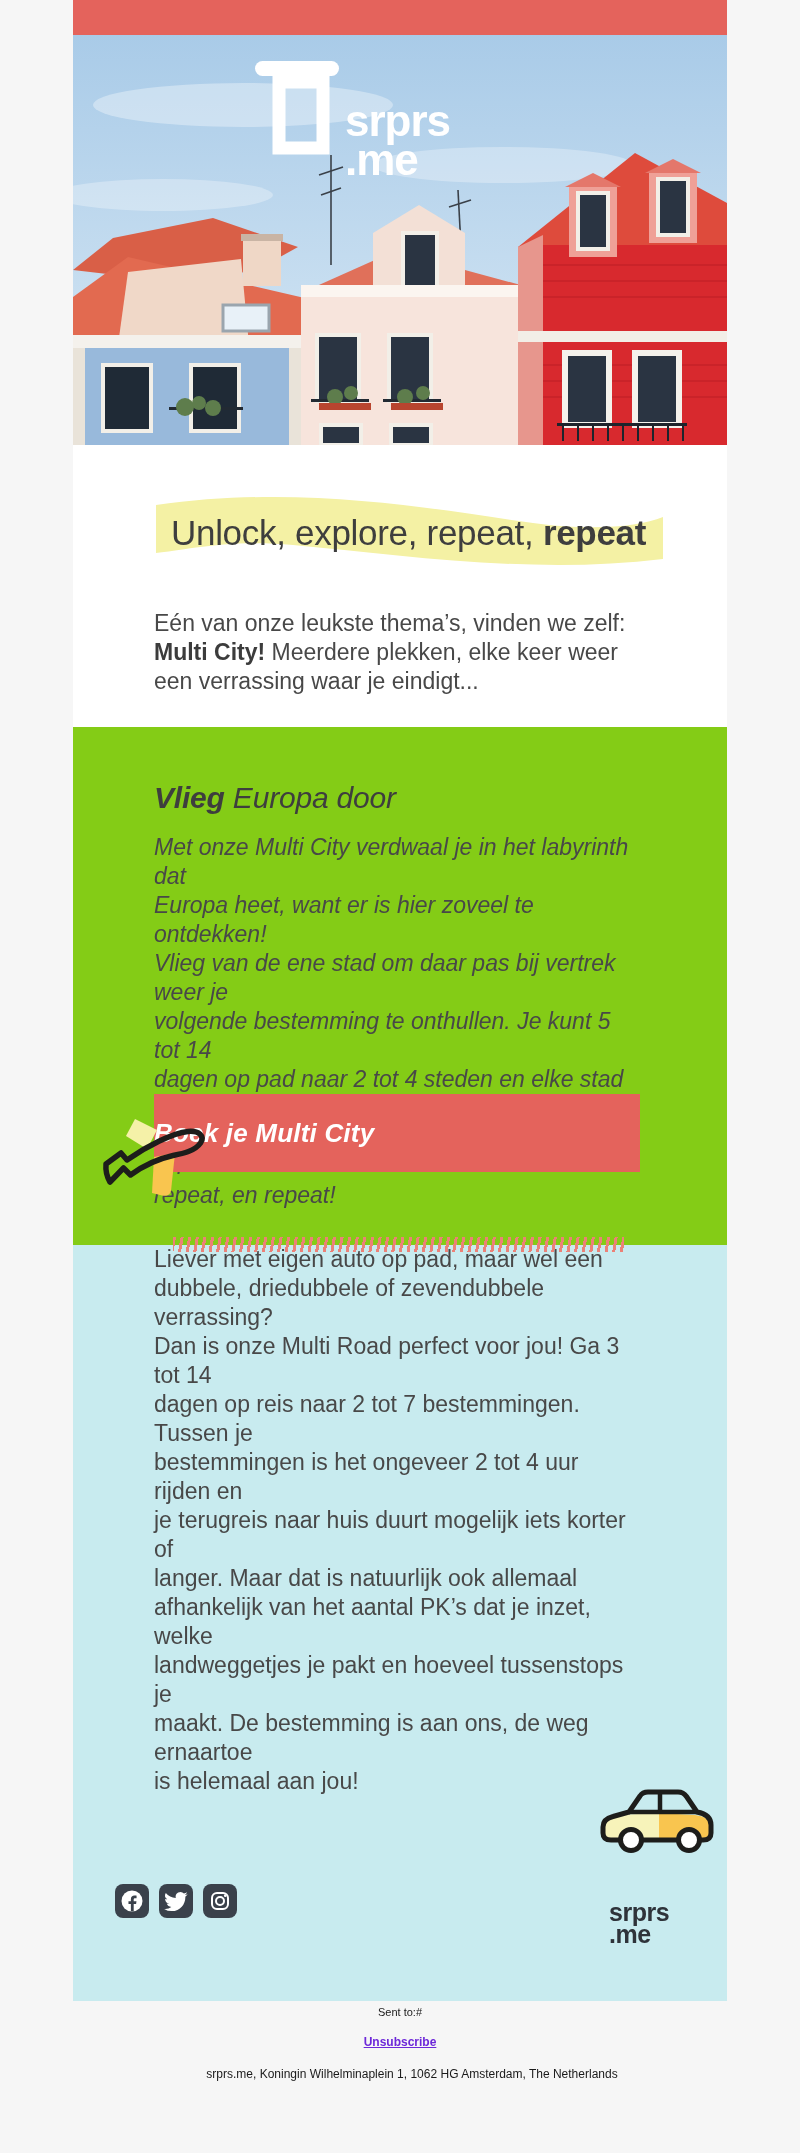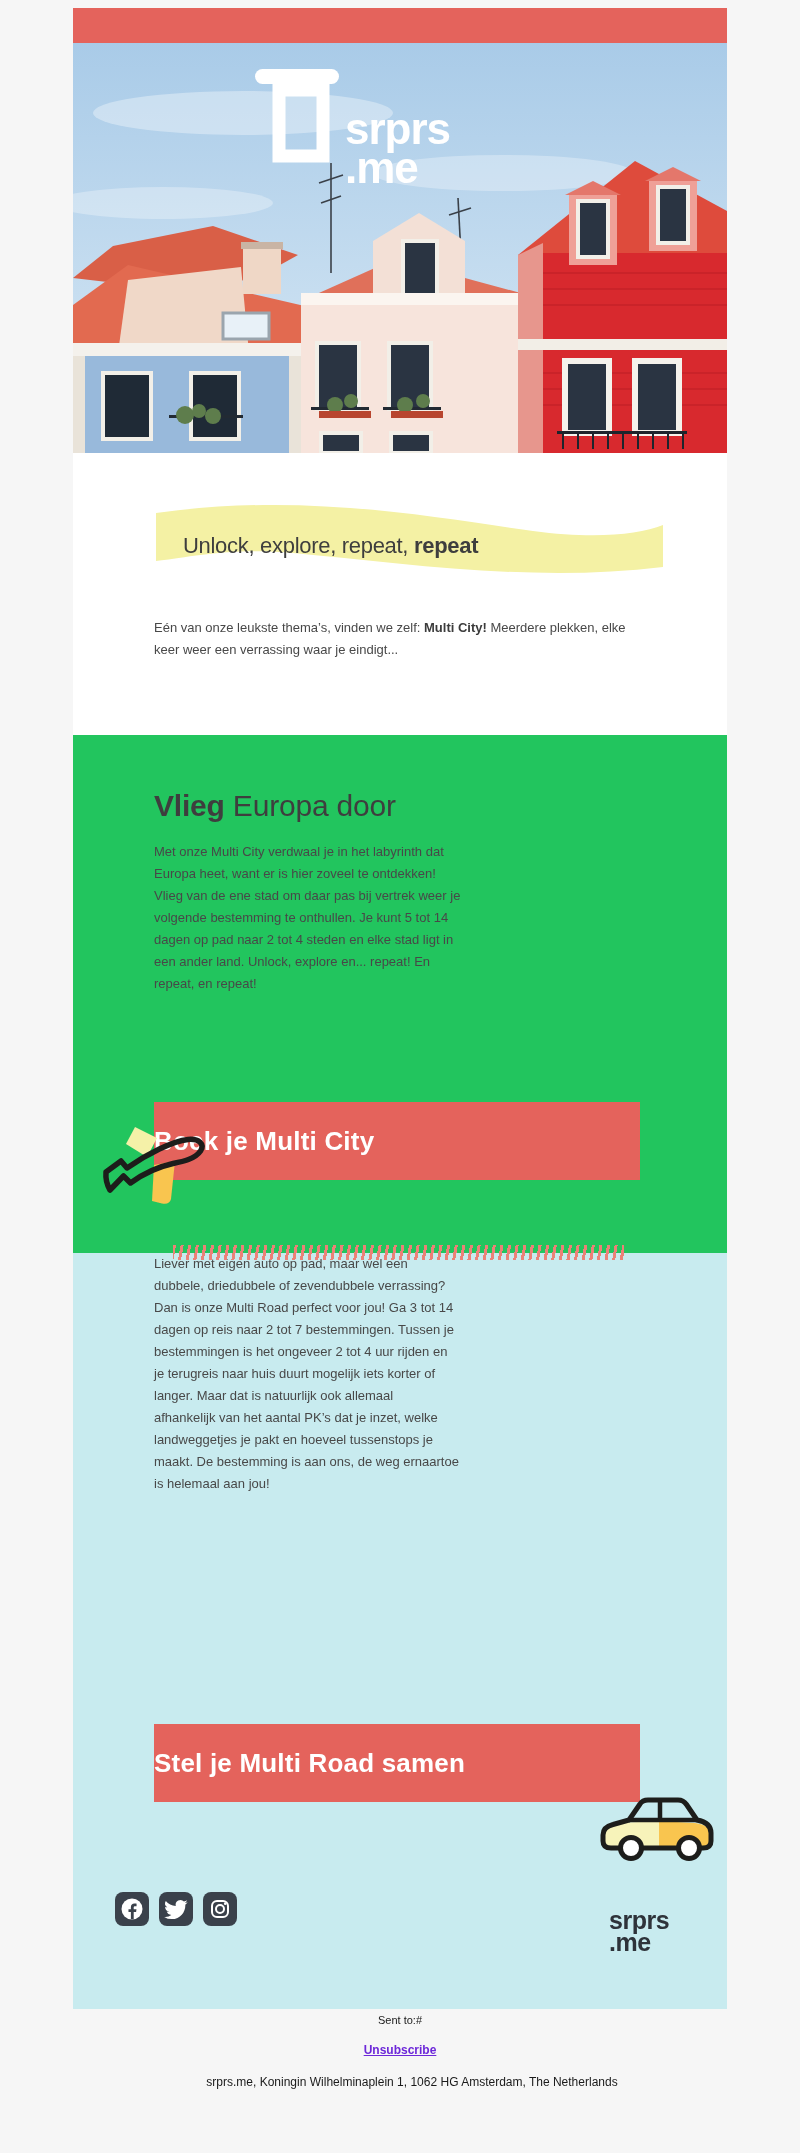--- a/index.html
+++ b/index.html
@@ -1,32 +1,32 @@
 <!DOCTYPE html>
 <html><head>
 <meta charset="utf-8">
 <style>
   html,body{margin:0;padding:0;background:#F6F6F6;}
   body{width:800px;height:2153px;overflow:hidden;font-family:"Liberation Sans",sans-serif;position:relative;}
-  .email{width:654px;margin:0 auto;padding-top:8px;}
+  .email{width:654px;margin:0 auto;}
   .topbar{height:35px;background:#E4635C;}
   .hero{height:410px;position:relative;overflow:hidden;background:#BBD5EC;}
   .hero svg{display:block;}
 
   section{position:relative;}
   .sec-white{background:#FFFFFF;height:282px;}
-  .sec-pink{background:#22c55e;height:518px;}
+  .sec-pink{background:#84cc16;height:518px;font-style:italic;}
   .sec-blue{background:#C8EBEF;height:756px;}
 
   .headline-wrap{position:relative;margin-left:80px;padding-top:44px;height:104px;width:540px;}
   .headline-wrap .hl{position:absolute;left:0;top:44px;}
-  h1{position:relative;margin:16px;padding:20px 0 0 14px;font-size:22px;font-weight:400;color:#3E3E3E;letter-spacing:-0.3px;white-space:nowrap;}
+  h1{position:relative;margin:4px;padding:20px 0 0 14px;font-size:35px;font-weight:400;color:#3E3E3E;letter-spacing:-0.3px;white-space:nowrap;}
   h1 b{font-weight:700;}
 
-  .bodytext{margin:0 0 0 81px;width:478px;font-size:13px;line-height:22px;color:#484848;white-space:pre-line;}
+  .bodytext{margin:0 0 0 81px;width:478px;font-size:23px;line-height:29px;color:#484848;white-space:pre-line;}
   .intro{margin-top:16px;}
   .intro b{color:#3C3C3C;}
 
   h2{margin:0 0 0 81px;padding-top:54px;font-size:30px;font-weight:400;color:#3E3E3E;letter-spacing:-0.2px;}
   h2 b{font-weight:700;}
   .sec-blue h2{padding-top:46px;margin-left:80px;}
   .sec-pink .bodytext{margin-top:18px;}
   .sec-blue .bodytext{}
 
   .cta{position:absolute;left:81px;width:486px;height:78px;background:#E4635C;color:#FFFFFF;
@@ -206,21 +206,20 @@
 dubbele, driedubbele of zevendubbele verrassing?
 Dan is onze Multi Road perfect voor jou! Ga 3 tot 14
 dagen op reis naar 2 tot 7 bestemmingen. Tussen je
 bestemmingen is het ongeveer 2 tot 4 uur rijden en
 je terugreis naar huis duurt mogelijk iets korter of
 langer. Maar dat is natuurlijk ook allemaal
 afhankelijk van het aantal PK’s dat je inzet, welke
 landweggetjes je pakt en hoeveel tussenstops je
 maakt. De bestemming is aan ons, de weg ernaartoe
 is helemaal aan jou!</p>
-    <div class="cta cta-road">Stel je Multi Road samen</div>
 
     <svg class="car" width="118" height="76" viewBox="0 0 118 76">
       <path d="M6,56 Q6,40 20,36 L62,34 L62,62 L14,62 Q6,62 6,56 Z" fill="#F7F3BA"></path>
       <path d="M62,34 L98,36 Q114,38 114,48 L114,56 Q114,62 106,62 L62,62 Z" fill="#F9C54F"></path>
       <path d="M6,54 L6,48 Q6,40 16,37.5 L32,33 L43,17 Q45.5,13 51,13 L81,13 Q86.5,13 89.5,17.5 L100,33 Q114,35.5 114,46 L114,54 Q114,61 106,61 L14,61 Q6,61 6,54 Z" fill="none" stroke="#1D1D1B" stroke-width="5" stroke-linejoin="round"></path>
       <line x1="32" y1="33" x2="101" y2="33" stroke="#1D1D1B" stroke-width="4.5"></line>
       <line x1="63" y1="15" x2="63" y2="33" stroke="#1D1D1B" stroke-width="4.5"></line>
       <circle cx="34" cy="61" r="10.5" fill="#FFFFFF" stroke="#1D1D1B" stroke-width="5"></circle>
       <circle cx="92" cy="61" r="10.5" fill="#FFFFFF" stroke="#1D1D1B" stroke-width="5"></circle>
     </svg>

